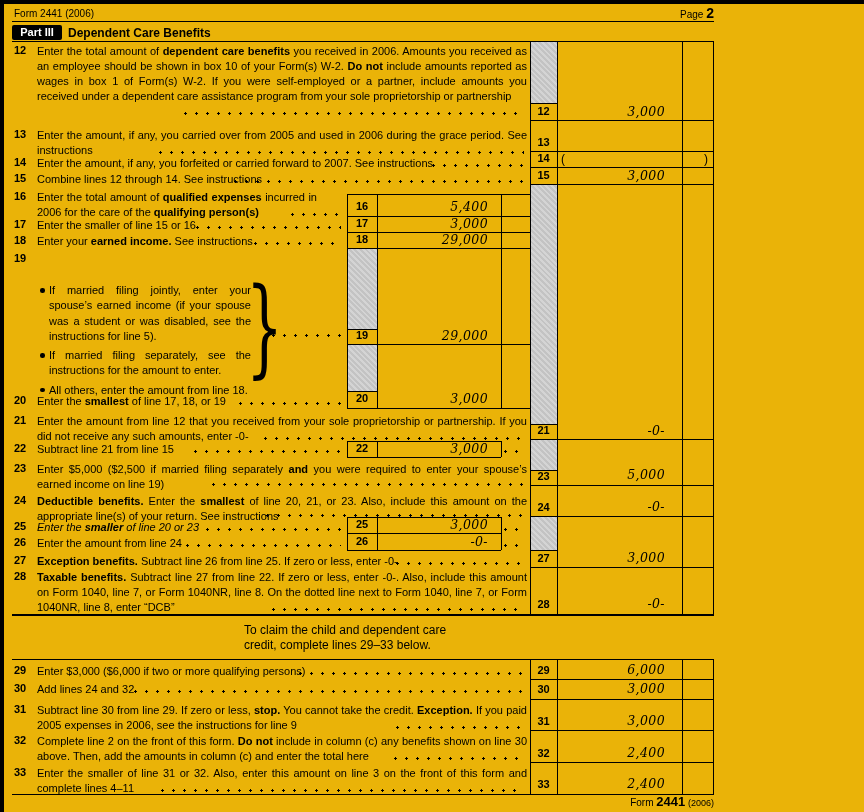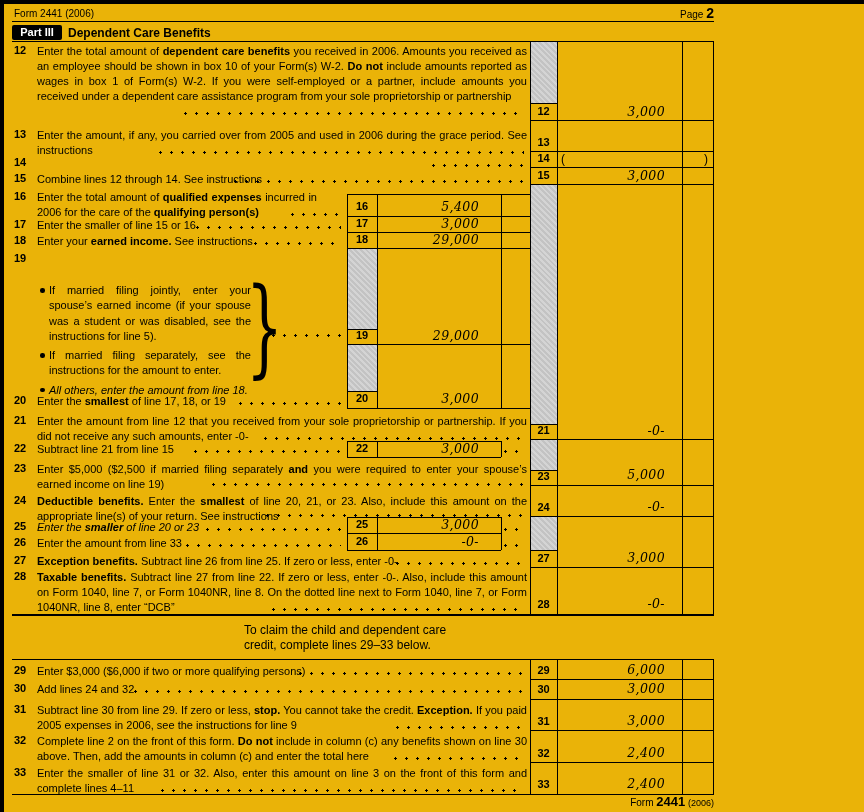--- a/index.html
+++ b/index.html
@@ -5,27 +5,27 @@
   html,body{margin:0;padding:0;background:#fff;}
   #page{position:relative;width:862px;height:810px;background:#eab308;border:4px solid #000000;
         font-family:"Liberation Sans",sans-serif;color:#000;overflow:hidden;}
   .hl{position:absolute;height:1px;background:#000;}
   .hl.thick{height:2px;}
   .vl{position:absolute;width:1px;background:#000;}
   .hatch{position:absolute;background:
      repeating-linear-gradient(45deg,#c3c3c3 0 2px,#d4d4d4 2px 4px);}
   .txt{position:absolute;font-size:11px;line-height:15px;}
   .just{text-align:justify;}
-  .nowrap{white-space:nowrap;font-style:italic;}
+  .nowrap{white-space:nowrap;}
   .lineno{position:absolute;left:10px;font-size:11px;font-weight:bold;}
   .boxno{position:absolute;left:526px;width:27px;text-align:center;font-size:11px;font-weight:bold;}
   .boxno.inner{left:343px;width:30px;}
   .val{position:absolute;left:553px;width:108px;text-align:right;
        font-family:"DejaVu Serif",serif;font-style:italic;font-size:12.5px;letter-spacing:.4px;}
-  .val.inner{left:373px;width:102px;text-align:right;}
+  .val.inner{left:382px;width:102px;text-align:right;}
   .dots{position:absolute;height:3px;background-image:radial-gradient(circle at 1.5px 1.5px,#000 1.15px,transparent 1.4px);
         background-size:11px 3px;background-repeat:repeat-x;}
   .paren{position:absolute;font-size:12px;}
   .badge{position:absolute;left:8px;top:21px;width:50px;height:15px;background:#000;color:#fff;
          font-weight:bold;font-size:11px;text-align:center;line-height:15px;border-radius:2px;}
   .parttitle{position:absolute;left:64px;top:22px;font-weight:bold;font-size:12px;}
   .hdr-formid{position:absolute;left:10px;top:4px;font-size:10px;}
   .hdr-page{position:absolute;left:560px;top:1px;width:150px;text-align:right;font-size:10px;}
   .hdr-page b{font-size:14px;}
   .note{position:absolute;left:240px;top:619px;font-size:12px;line-height:15px;}
@@ -109,20 +109,21 @@
   <div class="boxno" style="top:101px;">12</div>
   <div class="val" style="top:100px;">3,000</div>
 
   <div class="lineno" style="top:124px;">13</div>
   <div class="txt just" style="left:33px;top:124px;width:490px;"><span>Enter the amount, if any, you carried over from 2005 and used in 2006 during the grace period. See instructions</span></div>
   <div class="dots" style="left:155px;top:147px;width:365px;"></div>
   <div class="boxno" style="top:132px;">13</div>
   <div class="val" style="top:131px;"></div>
 
   <div class="lineno" style="top:152px;">14</div>
+  <div class="txt" style="left:33px;top:152px;width:490px;"><span>Enter the amount, if any, you forfeited or carried forward to 2007. See instructions</span></div>
   <div class="dots" style="left:428px;top:160px;width:92px;"></div>
   <div class="boxno" style="top:148px;">14</div>
   <div class="paren" style="left:557px;top:148px;">(</div>
   <div class="val" style="left:560px;width:100px;top:148px;"></div>
   <div class="paren" style="left:700px;top:148px;">)</div>
 
   <div class="lineno" style="top:168px;">15</div>
   <div class="txt" style="left:33px;top:168px;width:490px;"><span>Combine lines 12 through 14. See instructions</span></div>
   <div class="dots" style="left:230px;top:176px;width:290px;"></div>
   <div class="boxno" style="top:165px;">15</div>
@@ -189,21 +190,21 @@
   <div class="val" style="top:495px;">-0-</div>
 
   <div class="lineno" style="top:516px;">25</div>
   <div class="txt" style="left:33px;top:516px;width:300px;font-style:italic;"><span>Enter the </span><b>smaller</b><span> of line 20 or 23</span></div>
   <div class="dots" style="left:202px;top:524px;width:135px;"></div>
   <div class="dots" style="left:500px;top:524px;width:22px;"></div>
   <div class="boxno inner" style="top:514px;">25</div>
   <div class="val inner" style="top:513px;">3,000</div>
 
   <div class="lineno" style="top:532px;">26</div>
-  <div class="txt" style="left:33px;top:532px;width:300px;"><span>Enter the amount from line 33</span></div>
+  <div class="txt" style="left:33px;top:532px;width:300px;"><span>Enter the amount from line 24</span></div>
   <div class="dots" style="left:182px;top:540px;width:155px;"></div>
   <div class="dots" style="left:500px;top:540px;width:22px;"></div>
   <div class="boxno inner" style="top:531px;">26</div>
   <div class="val inner" style="top:530px;">-0-</div>
 
   <div class="lineno" style="top:550px;">27</div>
   <div class="txt" style="left:33px;top:550px;width:490px;"><b>Exception benefits.</b><span> Subtract line 26 from line 25. If zero or less, enter -0-</span></div>
   <div class="dots" style="left:392px;top:558px;width:128px;"></div>
   <div class="boxno" style="top:548px;">27</div>
   <div class="val" style="top:546px;">3,000</div>

